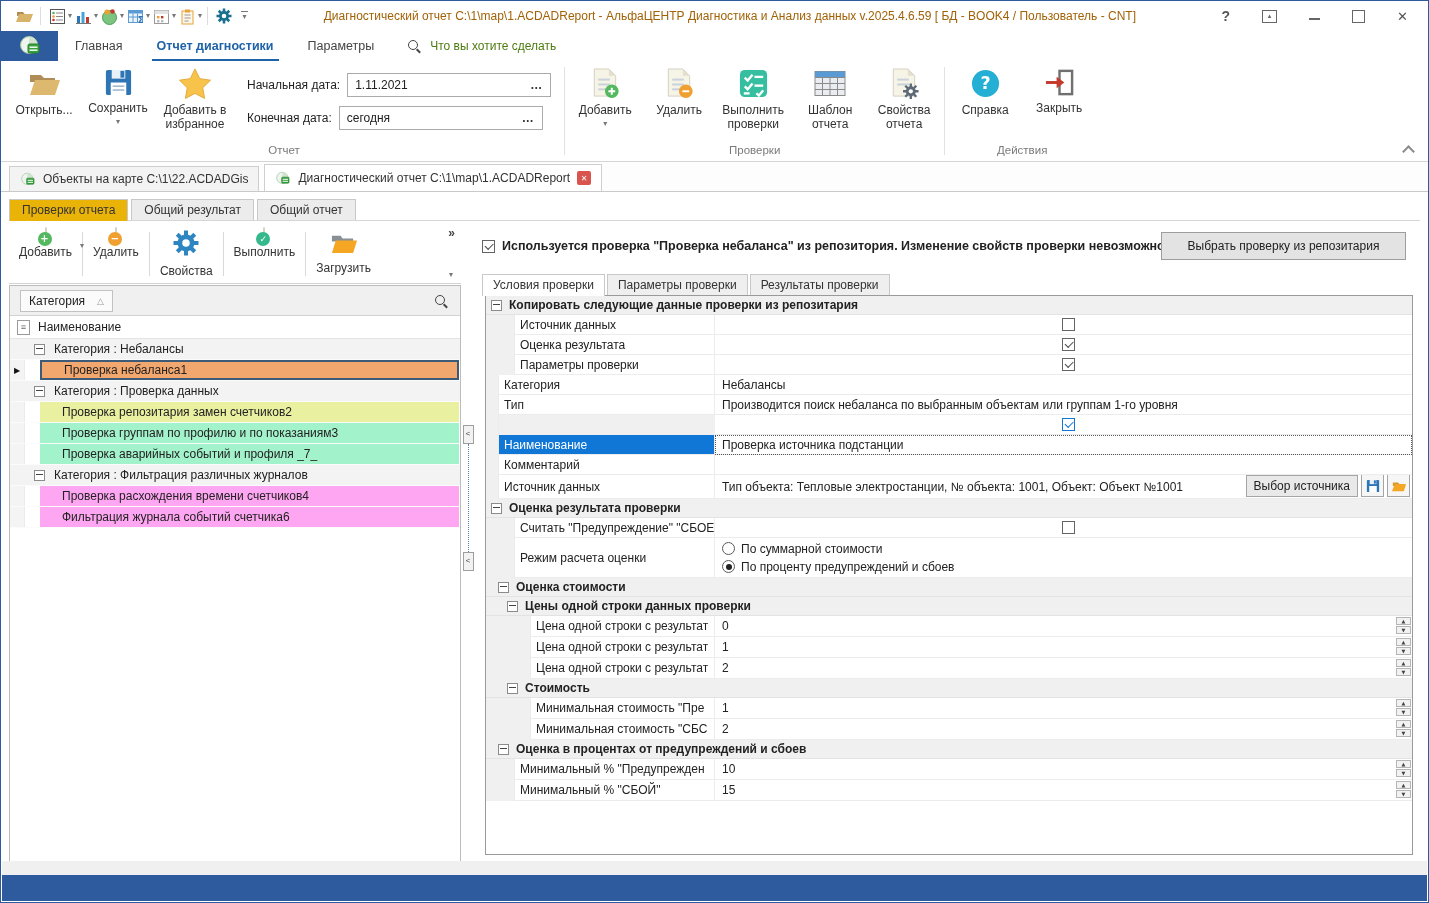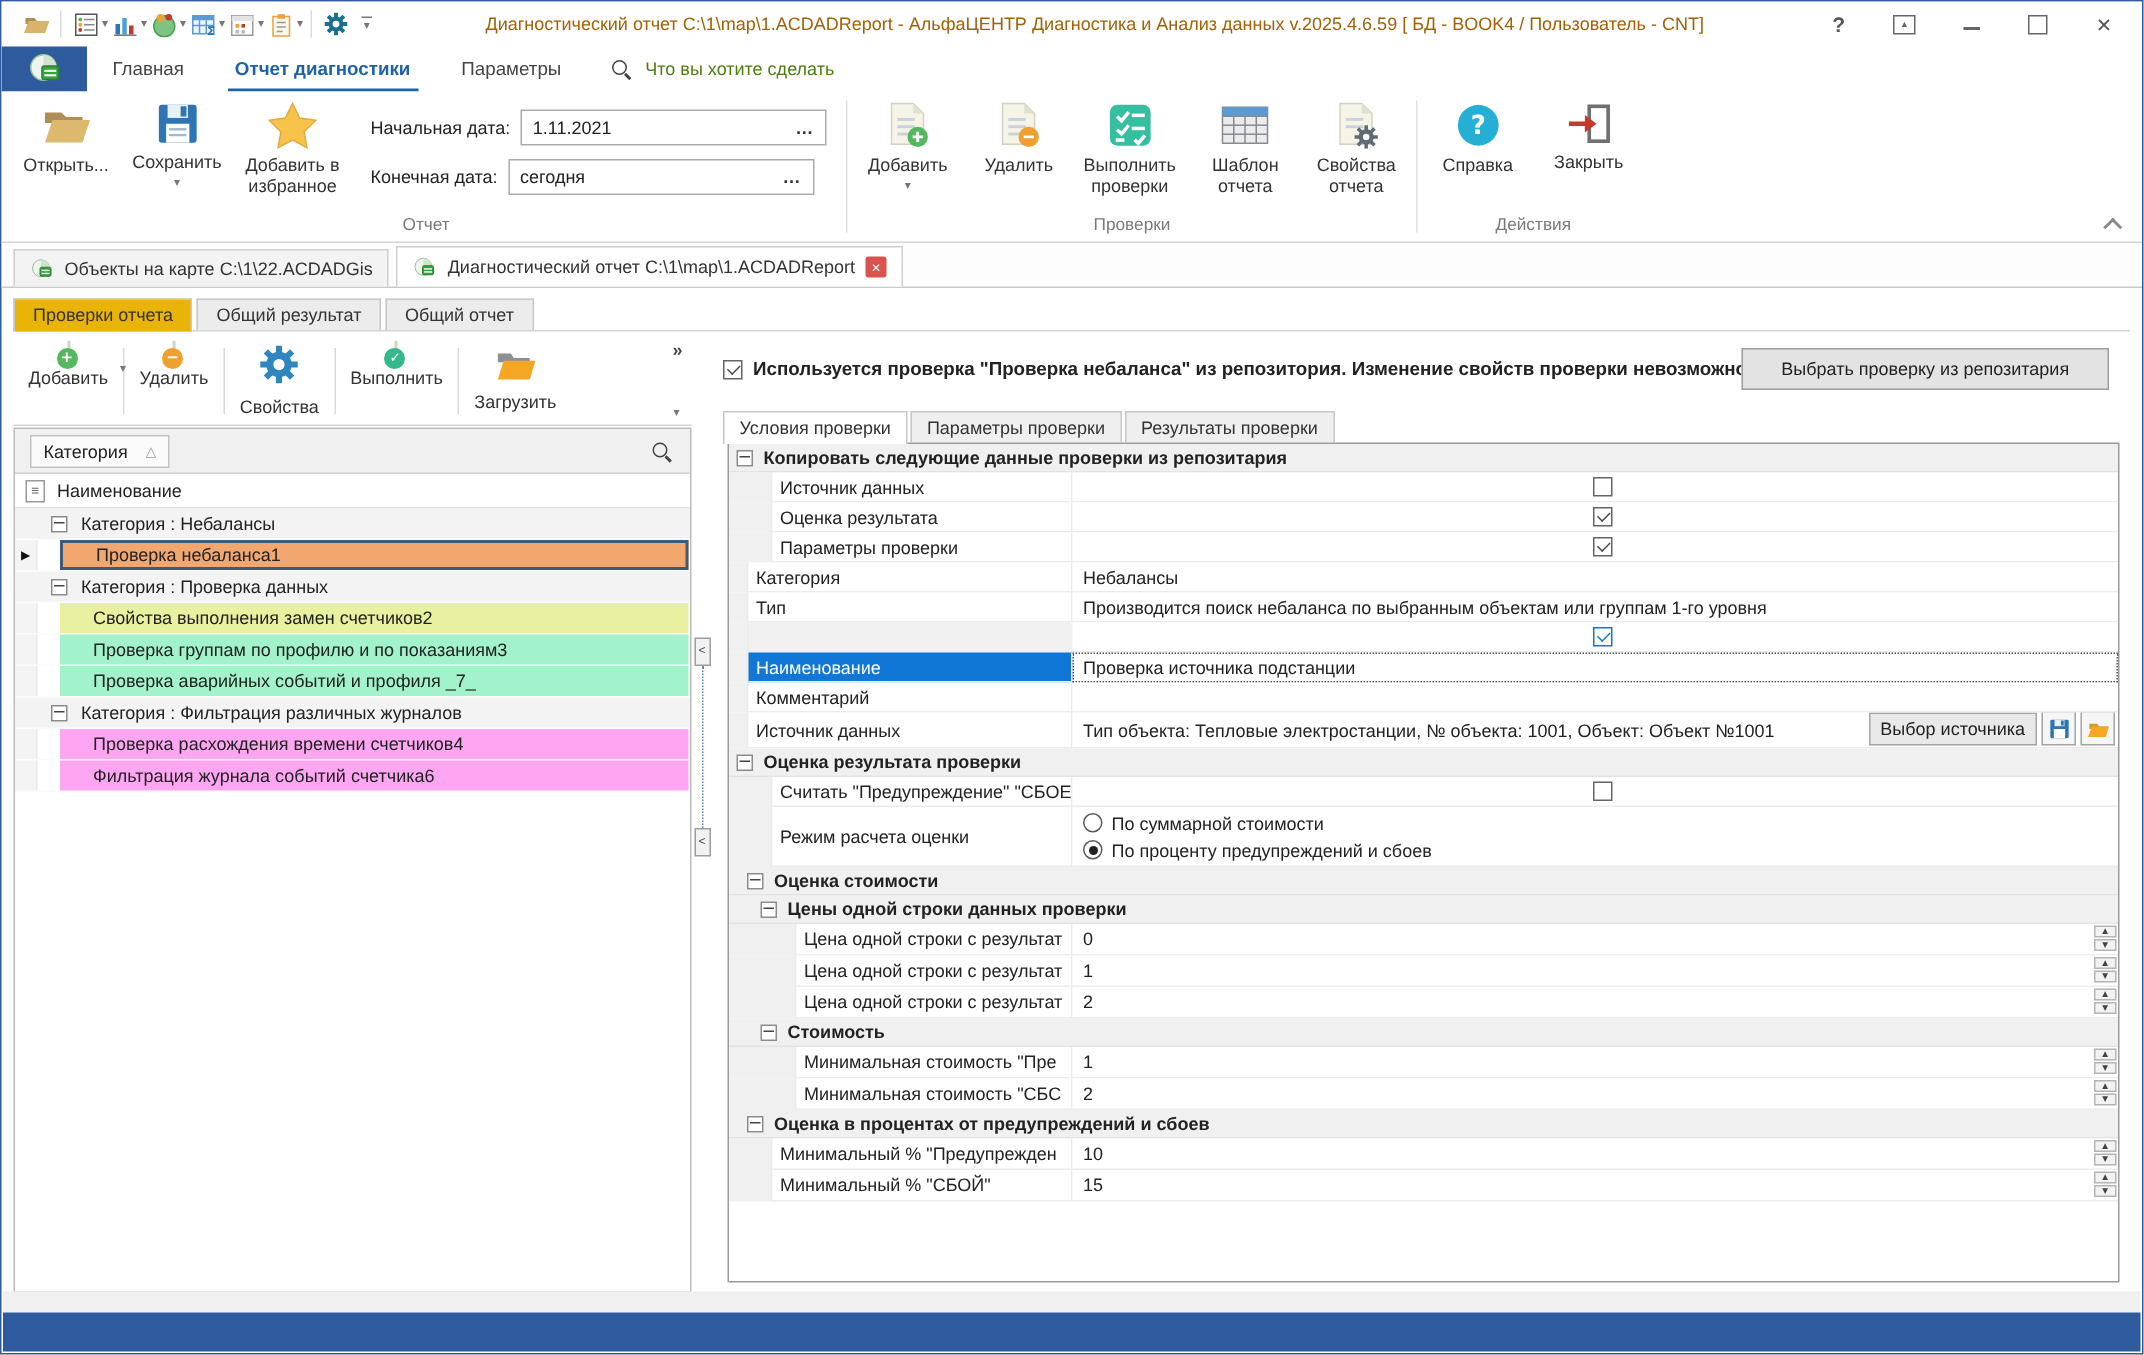--- a/index.html
+++ b/index.html
@@ -498,21 +498,21 @@
           <div class="band" style="background: rgb(242, 167, 110);">
             <span>Проверка небаланса1</span>
           </div>
         </div>
         <div class="trow tgroup">
           <span class="exp"></span>
           <span class="tlabel">Категория : Проверка данных</span>
         </div>
         <div class="trow titem">
           <div class="band" style="background: rgb(233, 240, 160);">
-            <span>Свойства выполнения замен счетчиков2</span>
+            <span>Проверка репозитария замен счетчиков2</span>
           </div>
         </div>
         <div class="trow titem">
           <div class="band" style="background: rgb(162, 243, 203);">
             <span>Проверка группам по профилю и по показаниям3</span>
           </div>
         </div>
         <div class="trow titem">
           <div class="band" style="background: rgb(162, 243, 203);">
             <span>Проверка аварийных событий и профиля _7_</span>

